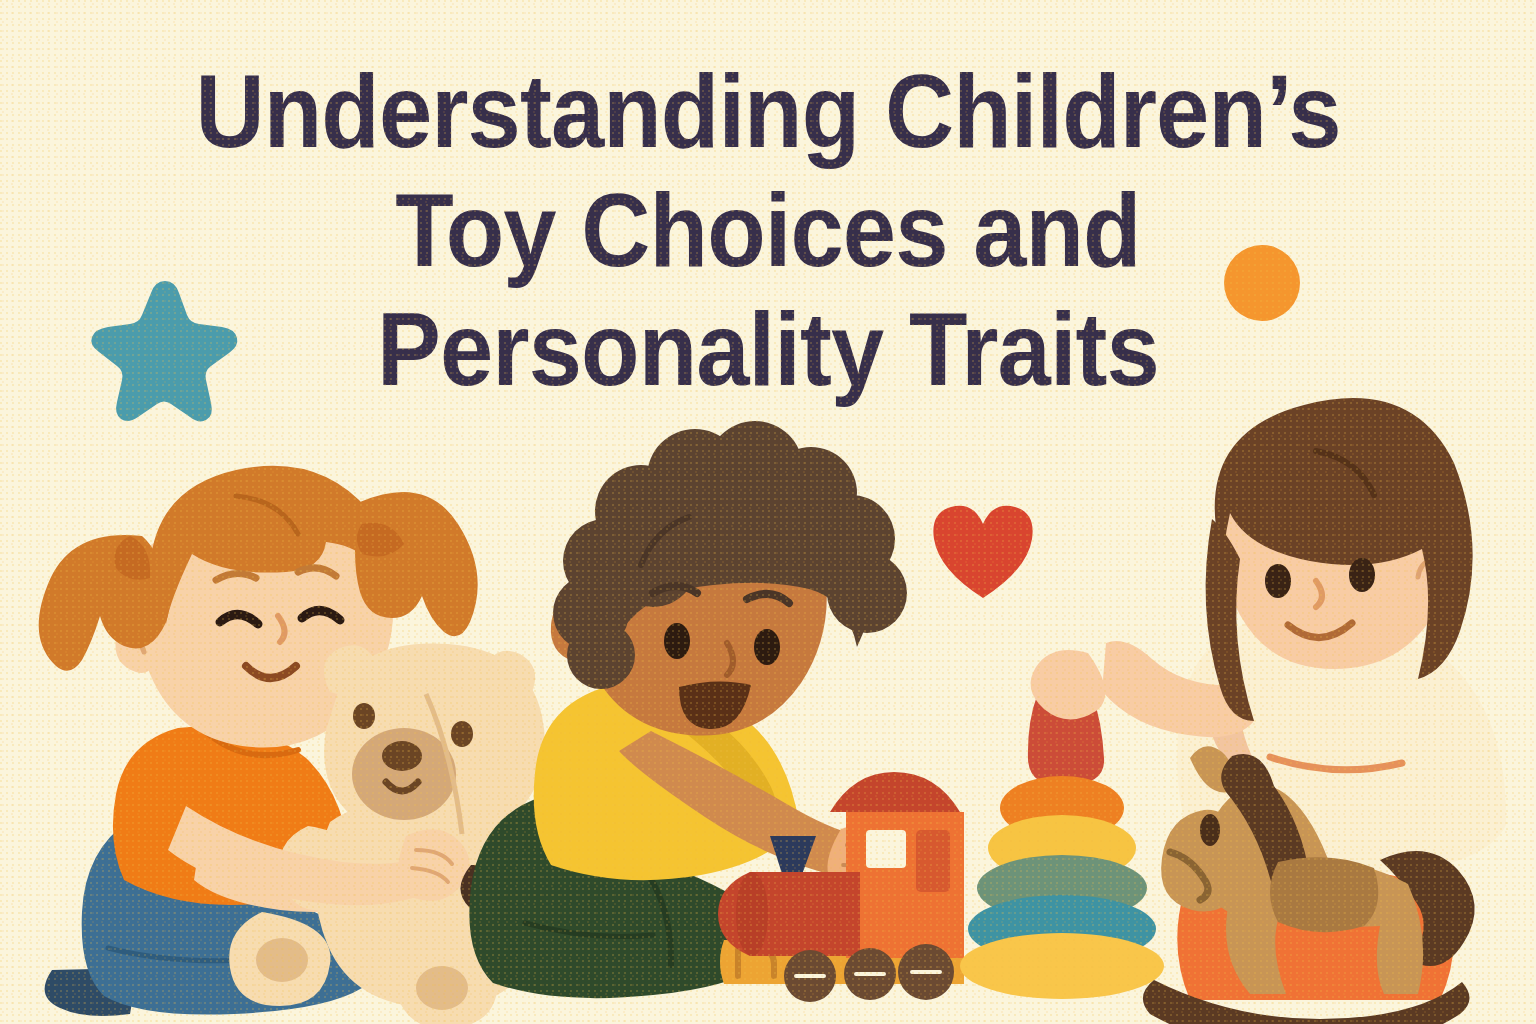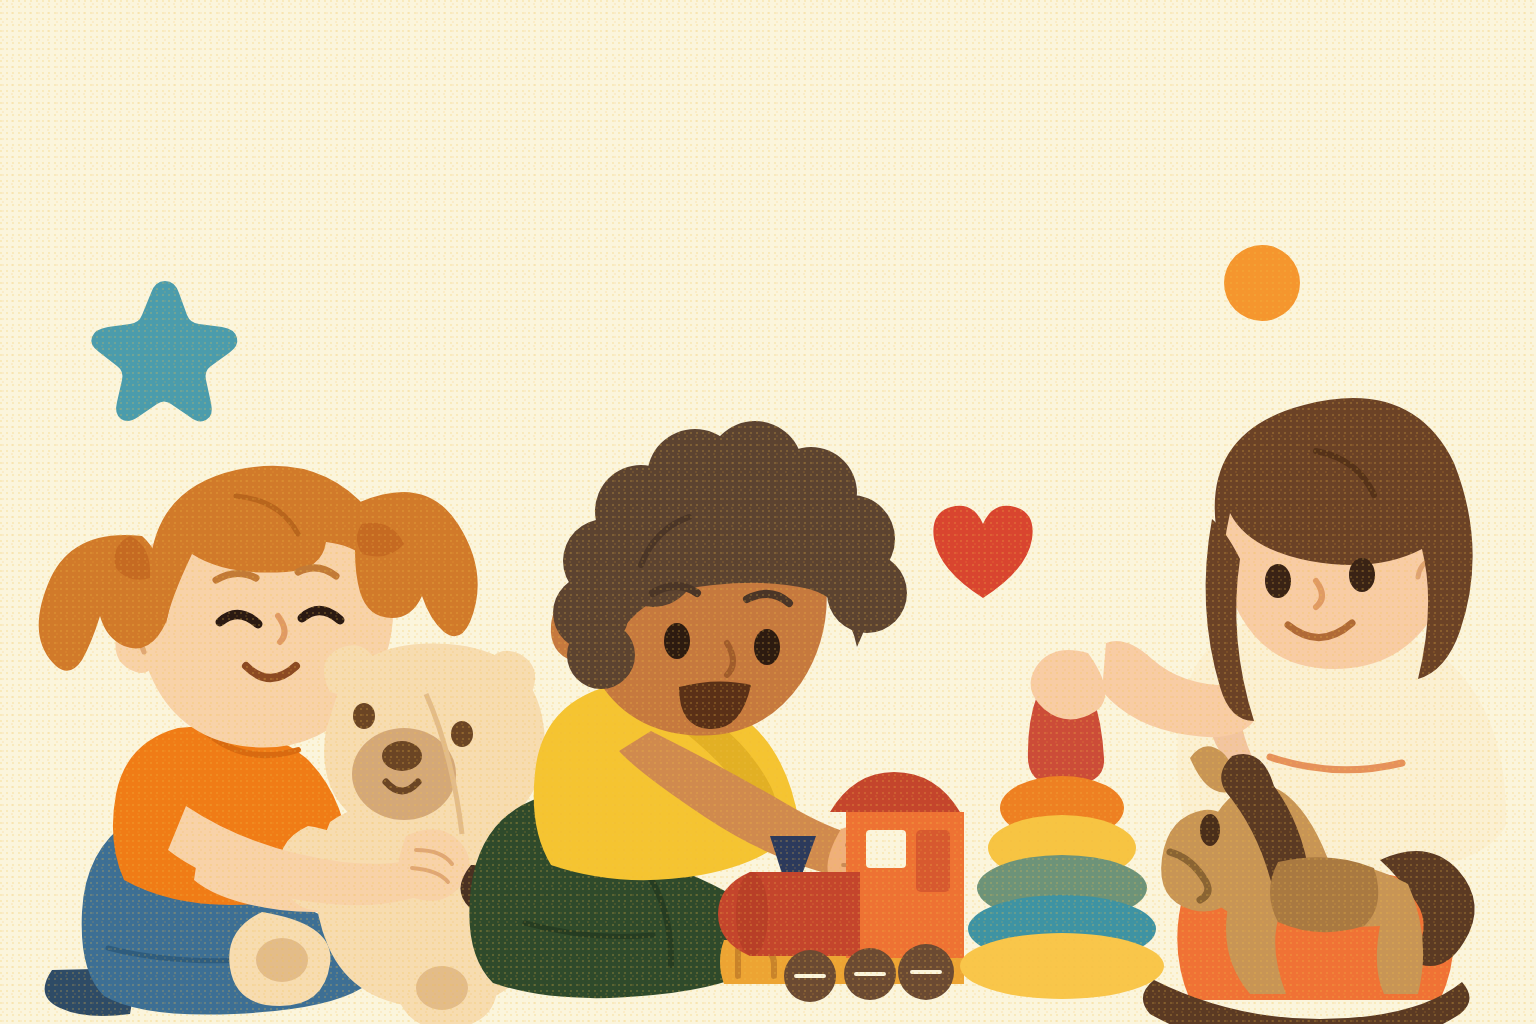--- a/index.html
+++ b/index.html
@@ -245,20 +245,25 @@
         <path d="M84 14 q30 -10 42 30 q28 38 36 92 q6 24 -14 26 q-18 2 -26 -26 q-14 -50 -44 -86 q-12 -18 6 -36 z" fill="#5B3A23"></path>
         <path d="M130 120 q52 -12 96 6 q12 38 -10 58 q-46 14 -86 -4 q-16 -30 0 -60 z" fill="#A97941"></path>
         <ellipse cx="62" cy="88" rx="10" ry="16" fill="#4A2E1A"></ellipse>
         <path d="M22 110 q22 6 36 30 q6 12 -6 18" fill="none" stroke="#8A6433" stroke-width="7" stroke-linecap="round"></path>
         <path d="M6 238 q100 50 216 36 q60 -8 92 -34 q16 18 -2 32 q-52 34 -130 38 q-102 6 -180 -38 q-16 -18 4 -34 z" fill="#5B3A23"></path>
       </svg>
     </div>
 
   </div>
 
+  <div id="title-block">
+    <span class="tline">Understanding Children’s</span>
+    <span class="tline">Toy Choices and</span>
+    <span class="tline">Personality Traits</span>
+  </div>
 
   <div class="decor" id="star-decor">
     <svg width="104" height="104" viewBox="0 0 104 104">
       <path d="M52 4 q10 0 14 12 l8 22 q3 8 12 9 l23 3 q13 2 15 11 q2 8 -8 15 l-18 13 q-7 5 -5 14 l5 23 q3 13 -5 17 q-7 4 -16 -3 l-19 -13 q-7 -5 -14 0 l-19 13 q-10 7 -17 2 q-7 -5 -4 -17 l5 -22 q2 -9 -5 -14 l-18 -14 q-10 -7 -7 -15 q3 -8 16 -10 l22 -3 q9 -1 12 -9 l9 -22 q4 -12 14 -12 z" fill="#4B9CAC"></path>
     </svg>
   </div>
 
   <div class="decor" id="circle-decor"></div>
 
   <div class="decor" id="heart-decor">

